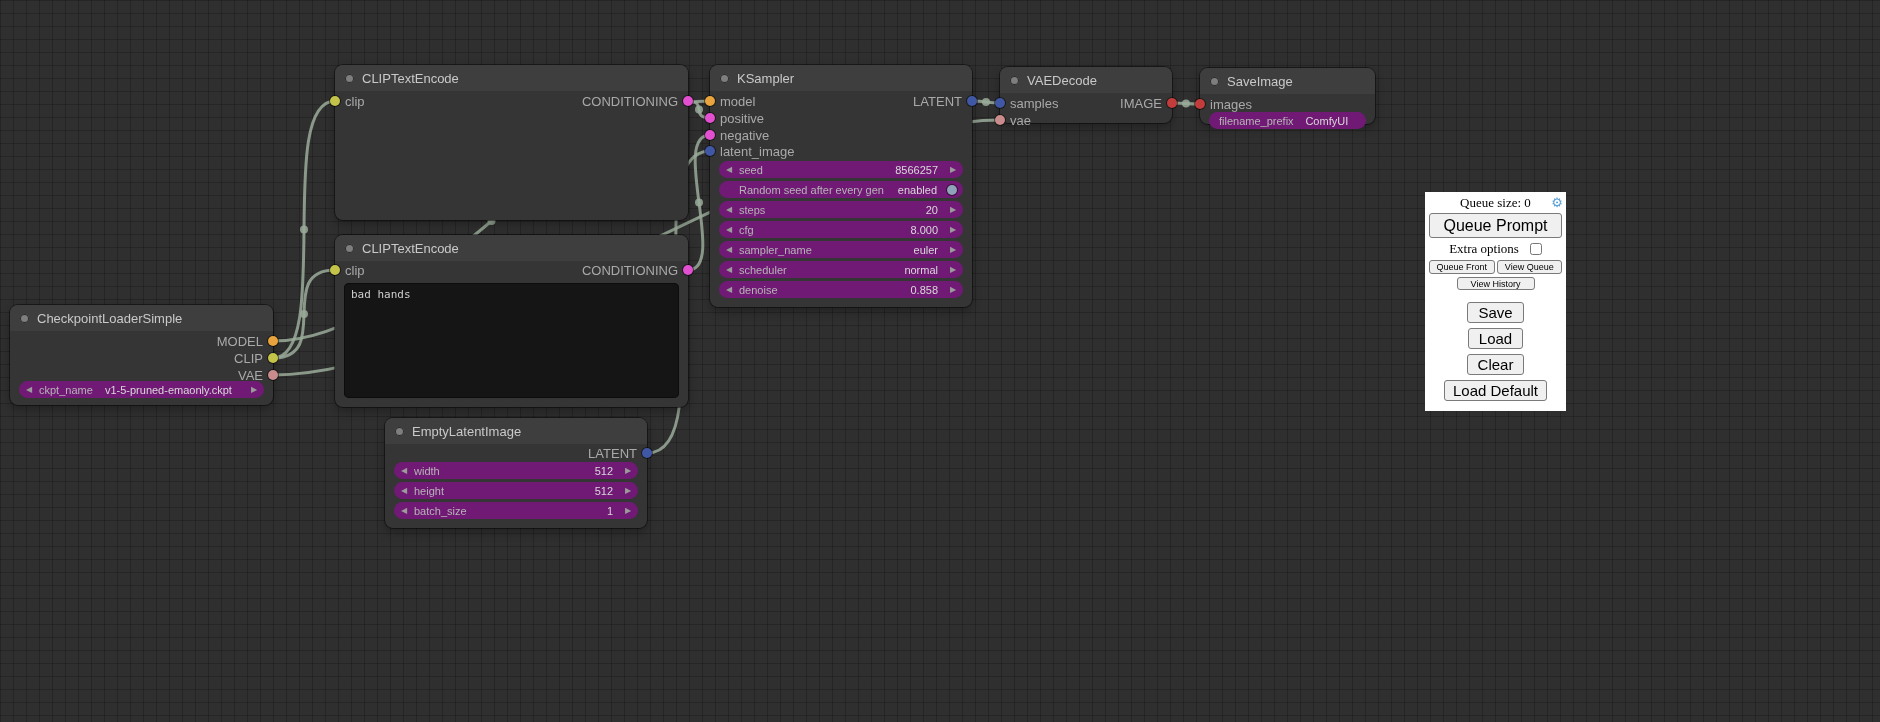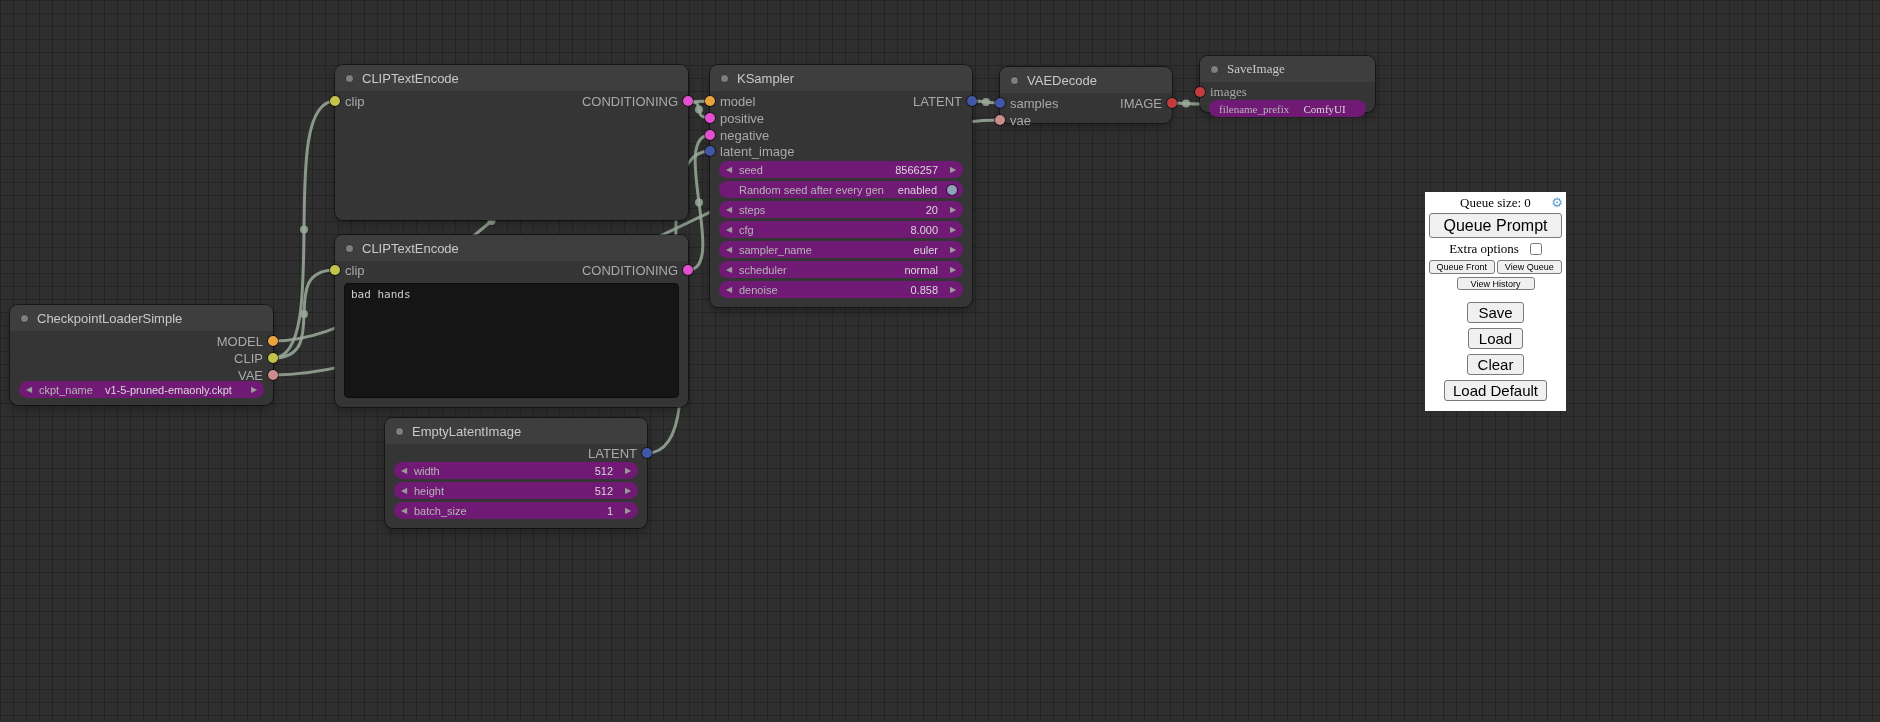--- a/index.html
+++ b/index.html
@@ -237,21 +237,21 @@
     <div class="slot in" style="top:46px">
       <span class="dot" style="background: rgb(201, 139, 139);"></span>
       <span class="slabel">vae</span>
     </div>
     <div class="slot out" style="top:29px">
       <span class="slabel">IMAGE</span>
       <span class="dot" style="background: rgb(194, 60, 60);"></span>
     </div>
   </div>
 
-  <div class="node" style="left:1200px;top:56px;width:175px;height:56px;font-family:Liberation Serif, serif;">
+  <div class="node" style="left:1200px;top:68px;width:175px;height:56px;">
     <div class="ntitle">
       <span class="cdot"></span>
       <span class="ttext">SaveImage</span>
     </div>
     <div class="slot in" style="top:29px">
       <span class="dot" style="background: rgb(194, 60, 60);"></span>
       <span class="slabel">images</span>
     </div>
     <div class="widget noarrow" style="top:44px;padding-left:10px;">
       <span class="wlabel">filename_prefix</span>

